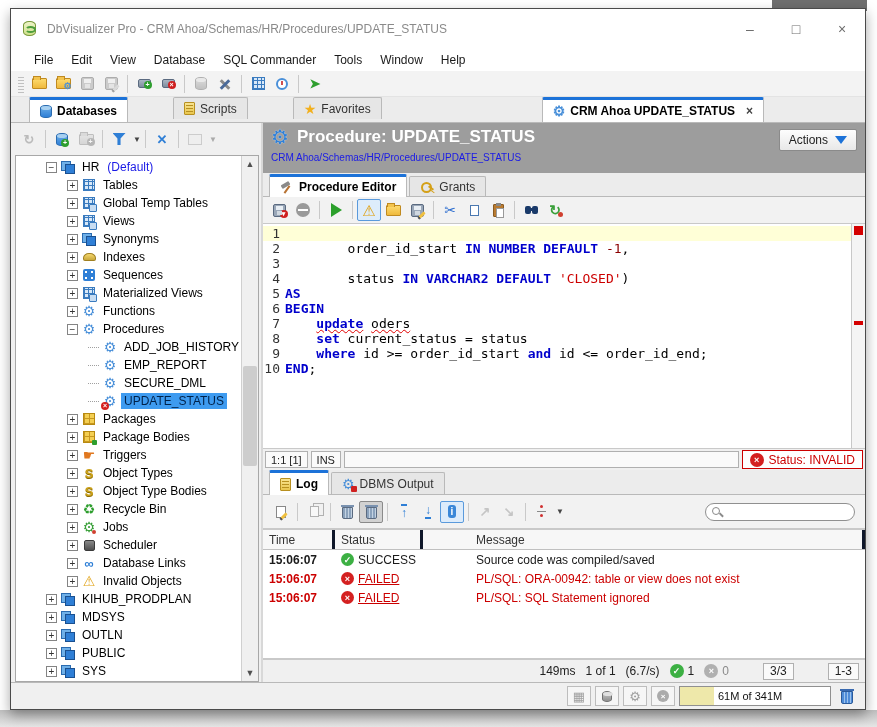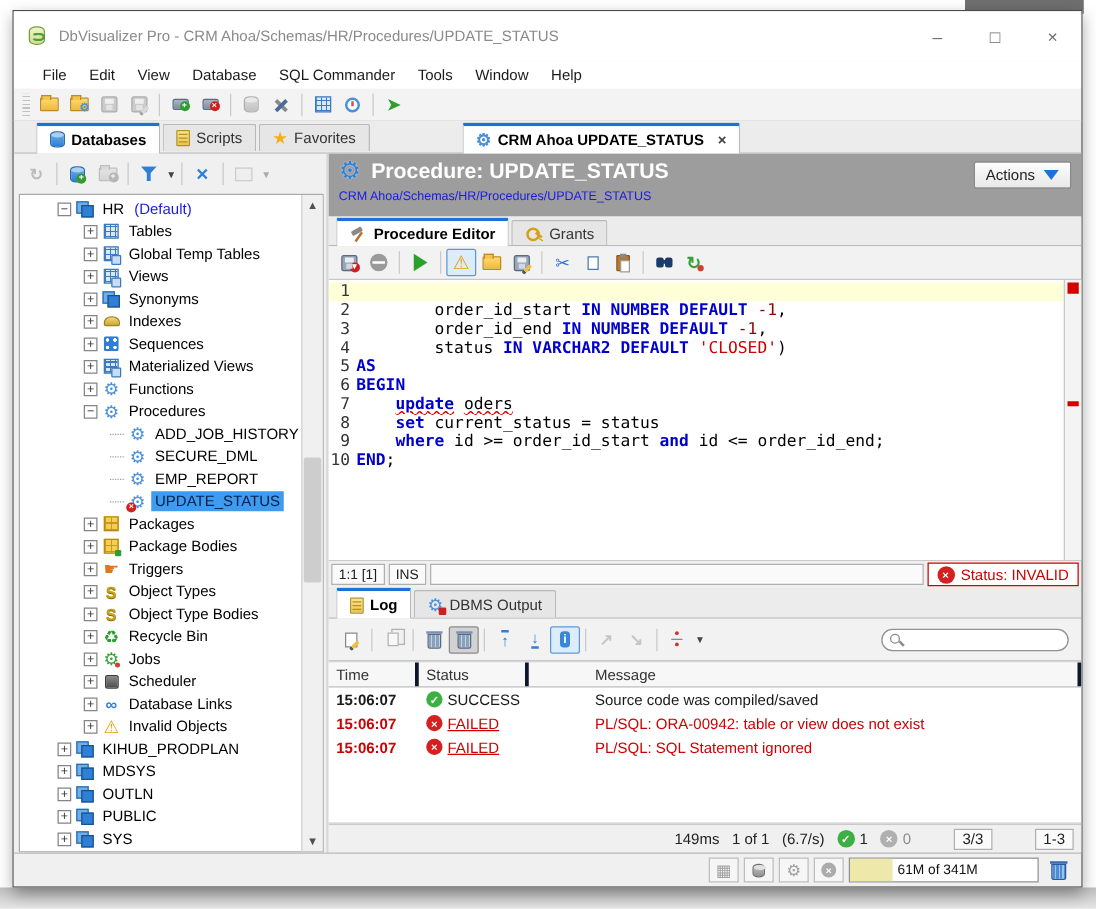--- a/index.html
+++ b/index.html
@@ -57,22 +57,22 @@
   .i-tools::before{content:"";position:absolute;left:1px;top:6px;width:12px;height:3px;background:#8a8a8a;transform:rotate(45deg);}
   .i-tools::after{content:"";position:absolute;left:1px;top:6px;width:12px;height:3px;background:#4a6a9a;transform:rotate(-45deg);}
   .i-grid{width:13px;height:13px;border:1px solid #3a7bbf;
     background:repeating-linear-gradient(0deg,#3a7bbf 0 1px,transparent 1px 4px),
                repeating-linear-gradient(90deg,#3a7bbf 0 1px,transparent 1px 4px),#d8e8f8;}
   .i-clock{width:12px;height:12px;border:2px solid #4a90d9;border-radius:50%;background:#fff;position:relative;}
   .i-clock::before{content:"";position:absolute;left:3px;top:1px;width:2px;height:4px;background:#d05050;}
   .glyph{font-size:13px;line-height:1;}
 
   
-  .tabsrow{height:26px;background:#ececec;display:flex;align-items:center;padding-left:18px;flex:none;
-    border-bottom:1px solid #b9b9b9;}
+  .tabsrow{height:26px;background:#ececec;display:flex;align-items:flex-start;padding-left:18px;flex:none;
+    border-bottom:1px solid #b9b9b9;gap:43px;}
   .tab{height:22px;display:flex;align-items:center;gap:5px;padding:0 10px;margin-right:2px;
     background:#e6e6e6;border:1px solid #b9b9b9;border-bottom:none;border-radius:2px 2px 0 0;color:#333;}
   .tab.active{background:#fff;border-top:3px solid var(--accent,#1c72d8);height:25px;margin-bottom:-1px;font-weight:bold;color:#000;}
   .tab .close{margin-left:6px;color:#444;font-size:12px;font-weight:bold;}
   .tabgap{width:72px;}
   .i-scroll{width:11px;height:13px;background:linear-gradient(#f8e492,#e9c64e);border:1px solid #b89020;border-radius:1px;position:relative;}
   .i-scroll::before{content:"";position:absolute;left:1px;top:2px;width:7px;height:1px;background:#b89020;box-shadow:0 3px 0 #b89020,0 6px 0 #b89020;}
   .i-star{color:#f2b01e;font-size:14px;}
   .i-gear{color:#4a90d9;font-size:14px;line-height:1;}
 
@@ -448,26 +448,26 @@
               <span class="tree-label">Procedures</span>
             </div>
             <div class="tree-row" style="padding-left: 72px;">
               <span class="tree-dash"></span>
               <span class="tic tic-gear"></span>
               <span class="tree-label">ADD_JOB_HISTORY</span>
             </div>
             <div class="tree-row" style="padding-left: 72px;">
               <span class="tree-dash"></span>
               <span class="tic tic-gear"></span>
-              <span class="tree-label">SECURE_DML</span>
+              <span class="tree-label">EMP_REPORT</span>
             </div>
             <div class="tree-row" style="padding-left: 72px;">
               <span class="tree-dash"></span>
               <span class="tic tic-gear"></span>
-              <span class="tree-label">EMP_REPORT</span>
+              <span class="tree-label">SECURE_DML</span>
             </div>
             <div class="tree-row selected" style="padding-left: 72px;">
               <span class="tree-dash"></span>
               <span class="tic tic-gearerr"></span>
               <span class="tree-label sel">UPDATE_STATUS</span>
             </div>
             <div class="tree-row" style="padding-left: 51px;">
               <span class="tree-toggle">+</span>
               <span class="tic tic-pkg">
                 <i></i>
@@ -630,21 +630,20 @@
         <div class="ed-lines">
             <div class="ed-row hl">
               <span class="ln">1</span>
             </div>
             <div class="ed-row">
               <span class="ln">2</span>
               <span class="code"><span class="seg seg-p">        order_id_start </span><span class="seg seg-k">IN NUMBER DEFAULT </span><span class="seg seg-n">-1</span><span class="seg seg-p">,</span></span>
             </div>
             <div class="ed-row">
               <span class="ln">3</span>
-              <span class="code"><span class="seg seg-p">        order_id_end </span><span class="seg seg-k">IN NUMBER DEFAULT </span><span class="seg seg-n">-1</span><span class="seg seg-p">,</span></span>
             </div>
             <div class="ed-row">
               <span class="ln">4</span>
               <span class="code"><span class="seg seg-p">        status </span><span class="seg seg-k">IN VARCHAR2 DEFAULT </span><span class="seg seg-s">'CLOSED'</span><span class="seg seg-p">)</span></span>
             </div>
             <div class="ed-row">
               <span class="ln">5</span>
               <span class="code"><span class="seg seg-k">AS</span></span>
             </div>
             <div class="ed-row">

